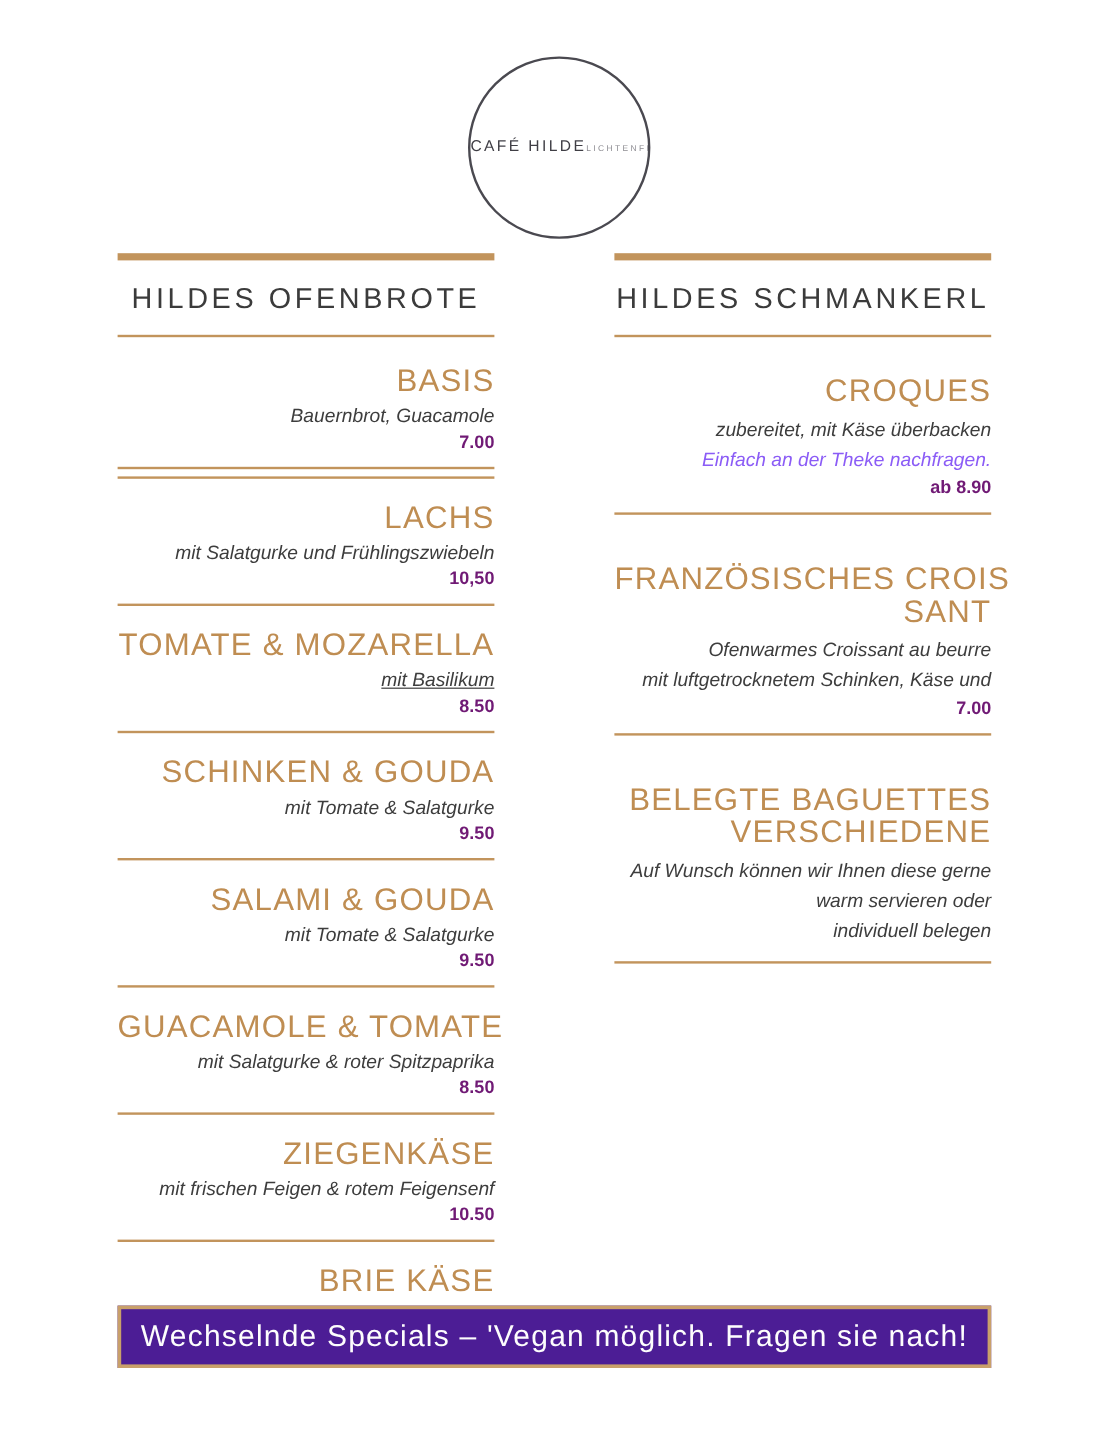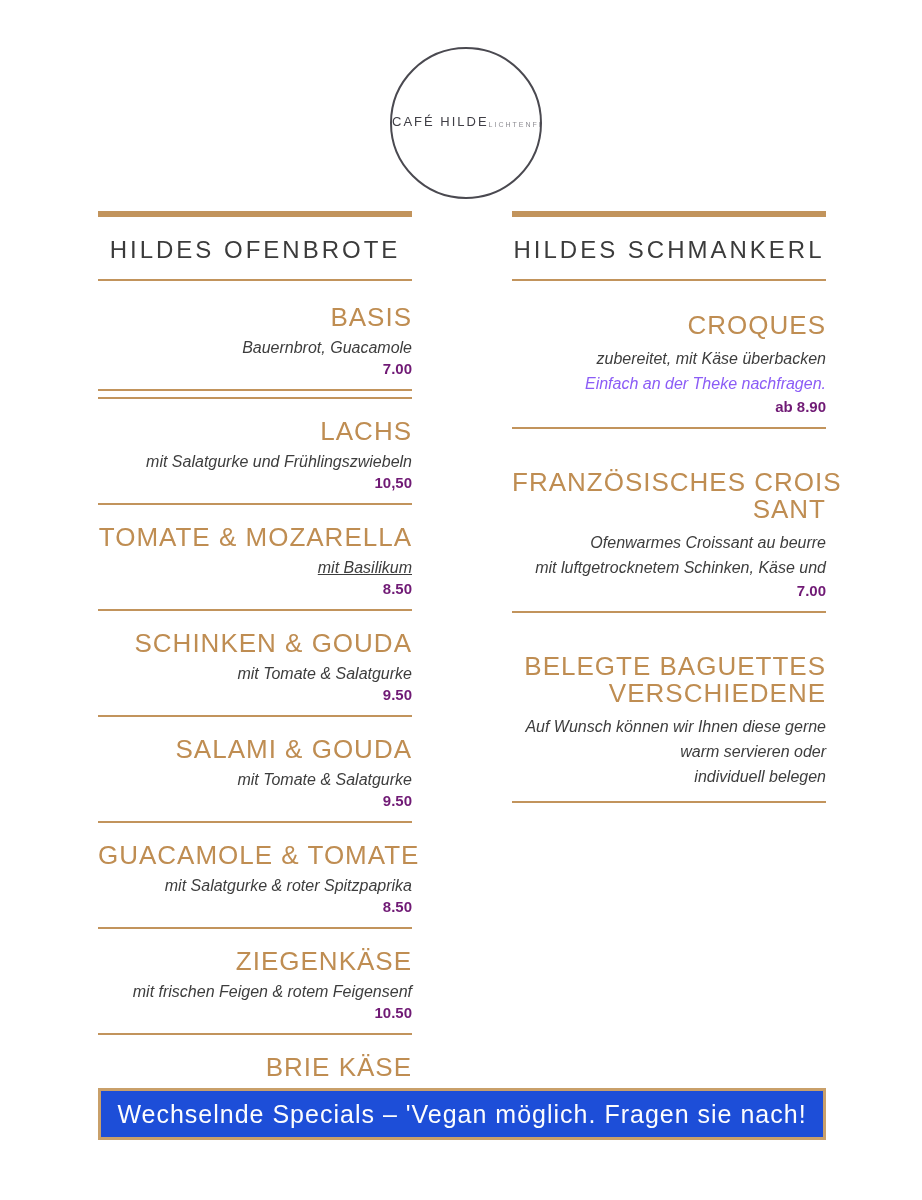--- a/index.html
+++ b/index.html
@@ -58,21 +58,21 @@
   .item-price{
     margin-top:3px;font-size:15px;line-height:16px;font-weight:700;
     color:#701a75;font-style:normal;
   }
   .divider{margin-top:12px;height:2px;background:#c2945c;}
   .divider.double{height:6px;background:none;border-top:2px solid #c2945c;border-bottom:2px solid #c2945c;}
 
   
   .footer{
     position:absolute;left:98px;top:1088px;width:728px;height:52px;
-    box-sizing:border-box;background:#1d4ed8;border:3px solid #c9a06a;
+    box-sizing:border-box;background:#4c1d95;border:3px solid #c9a06a;
     display:flex;align-items:center;justify-content:center;
   }
   .footer span{
     color:#fdfdfd;font-size:25px;letter-spacing:1px;white-space:nowrap;
   }
 </style>
 </head>
 <body>
 
 <div class="page">

